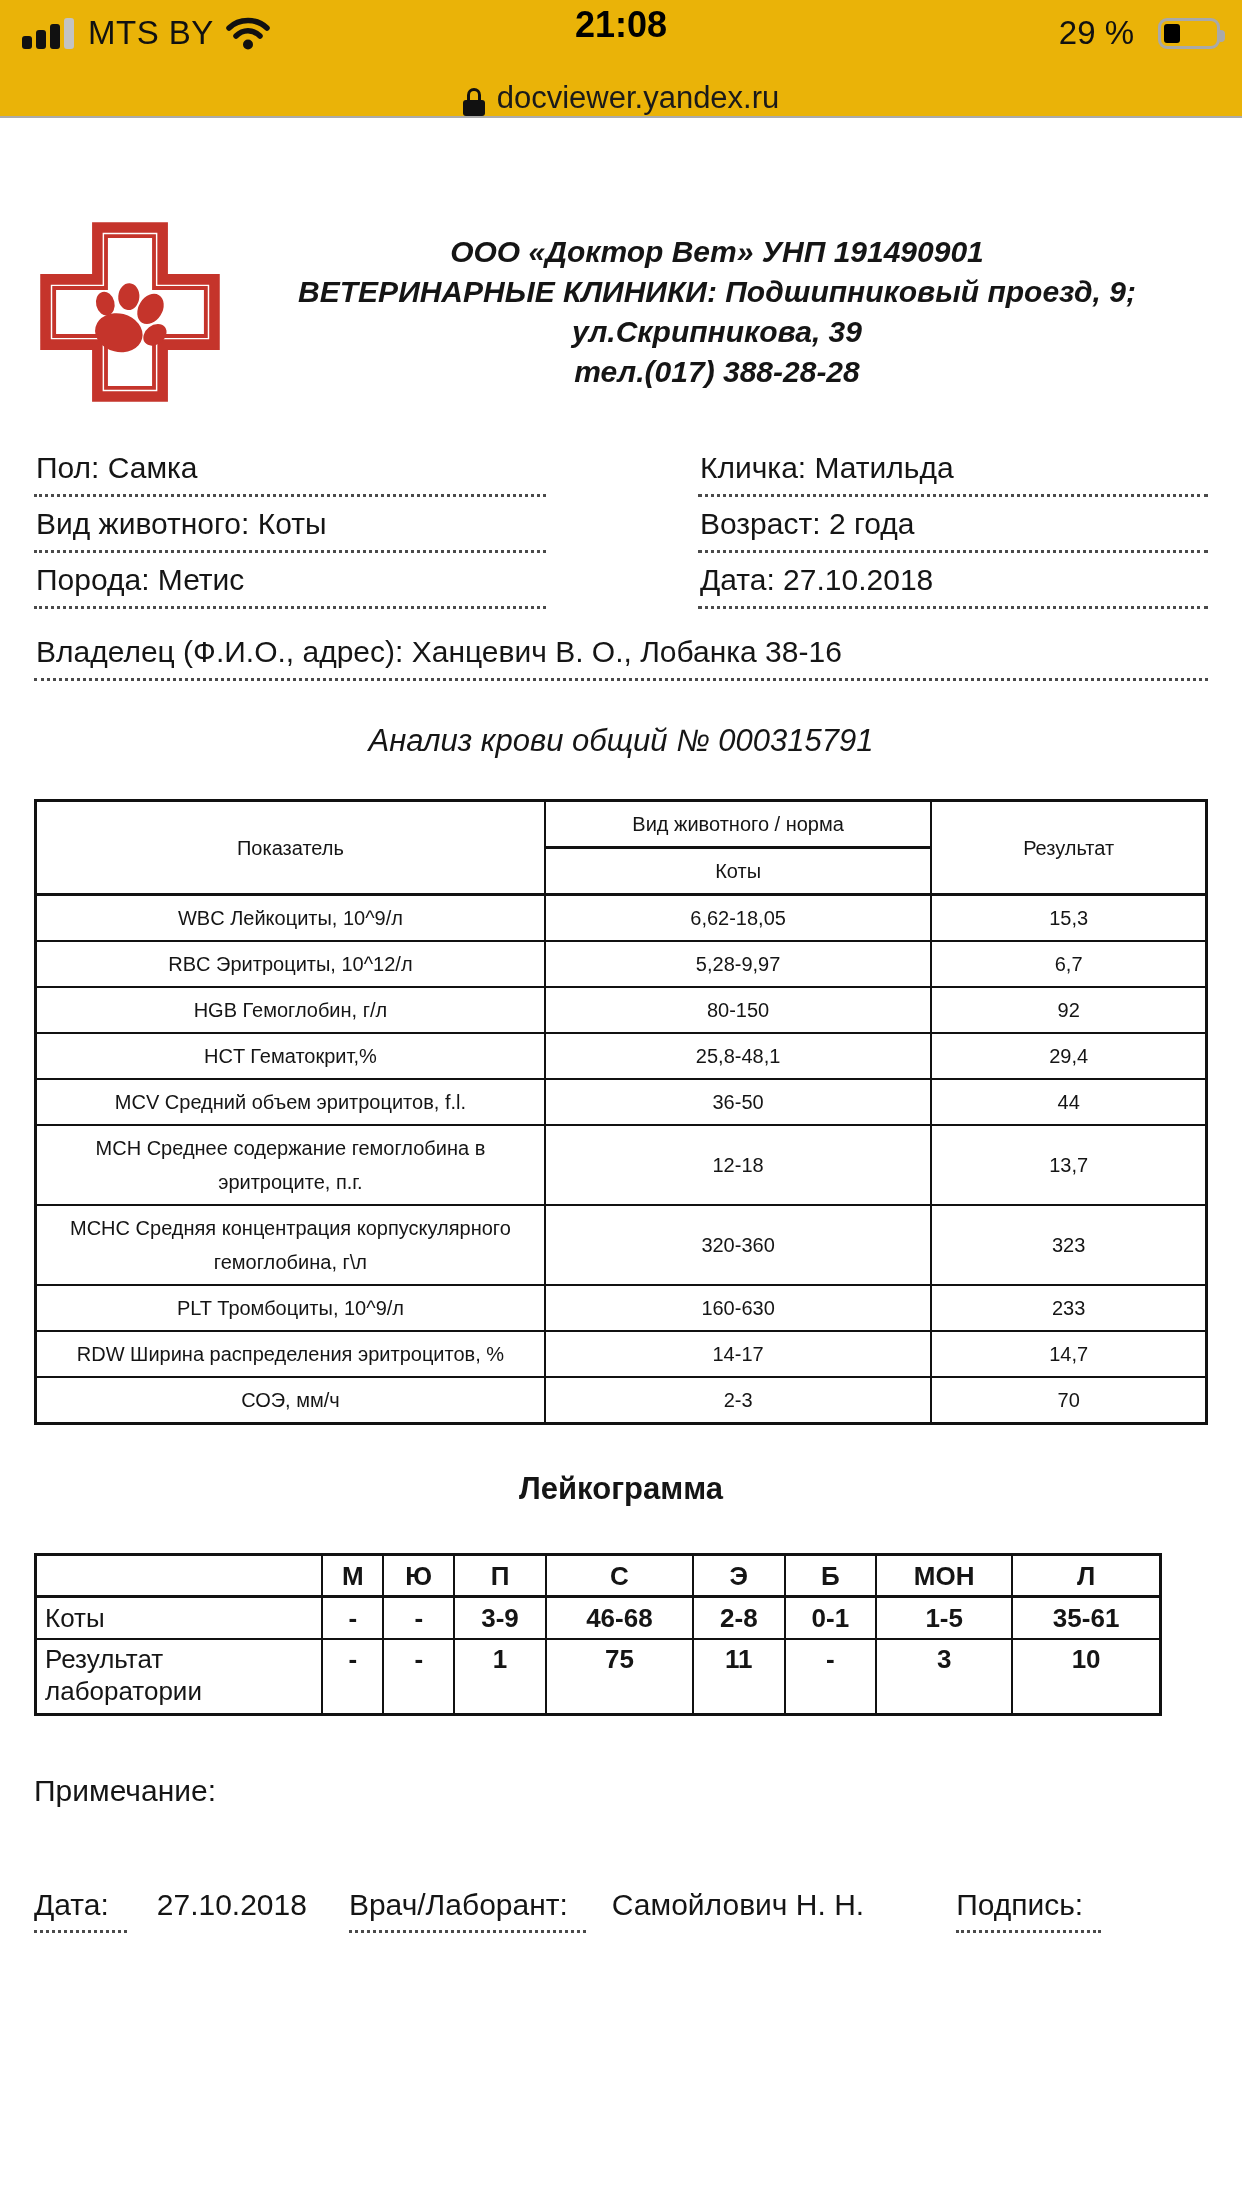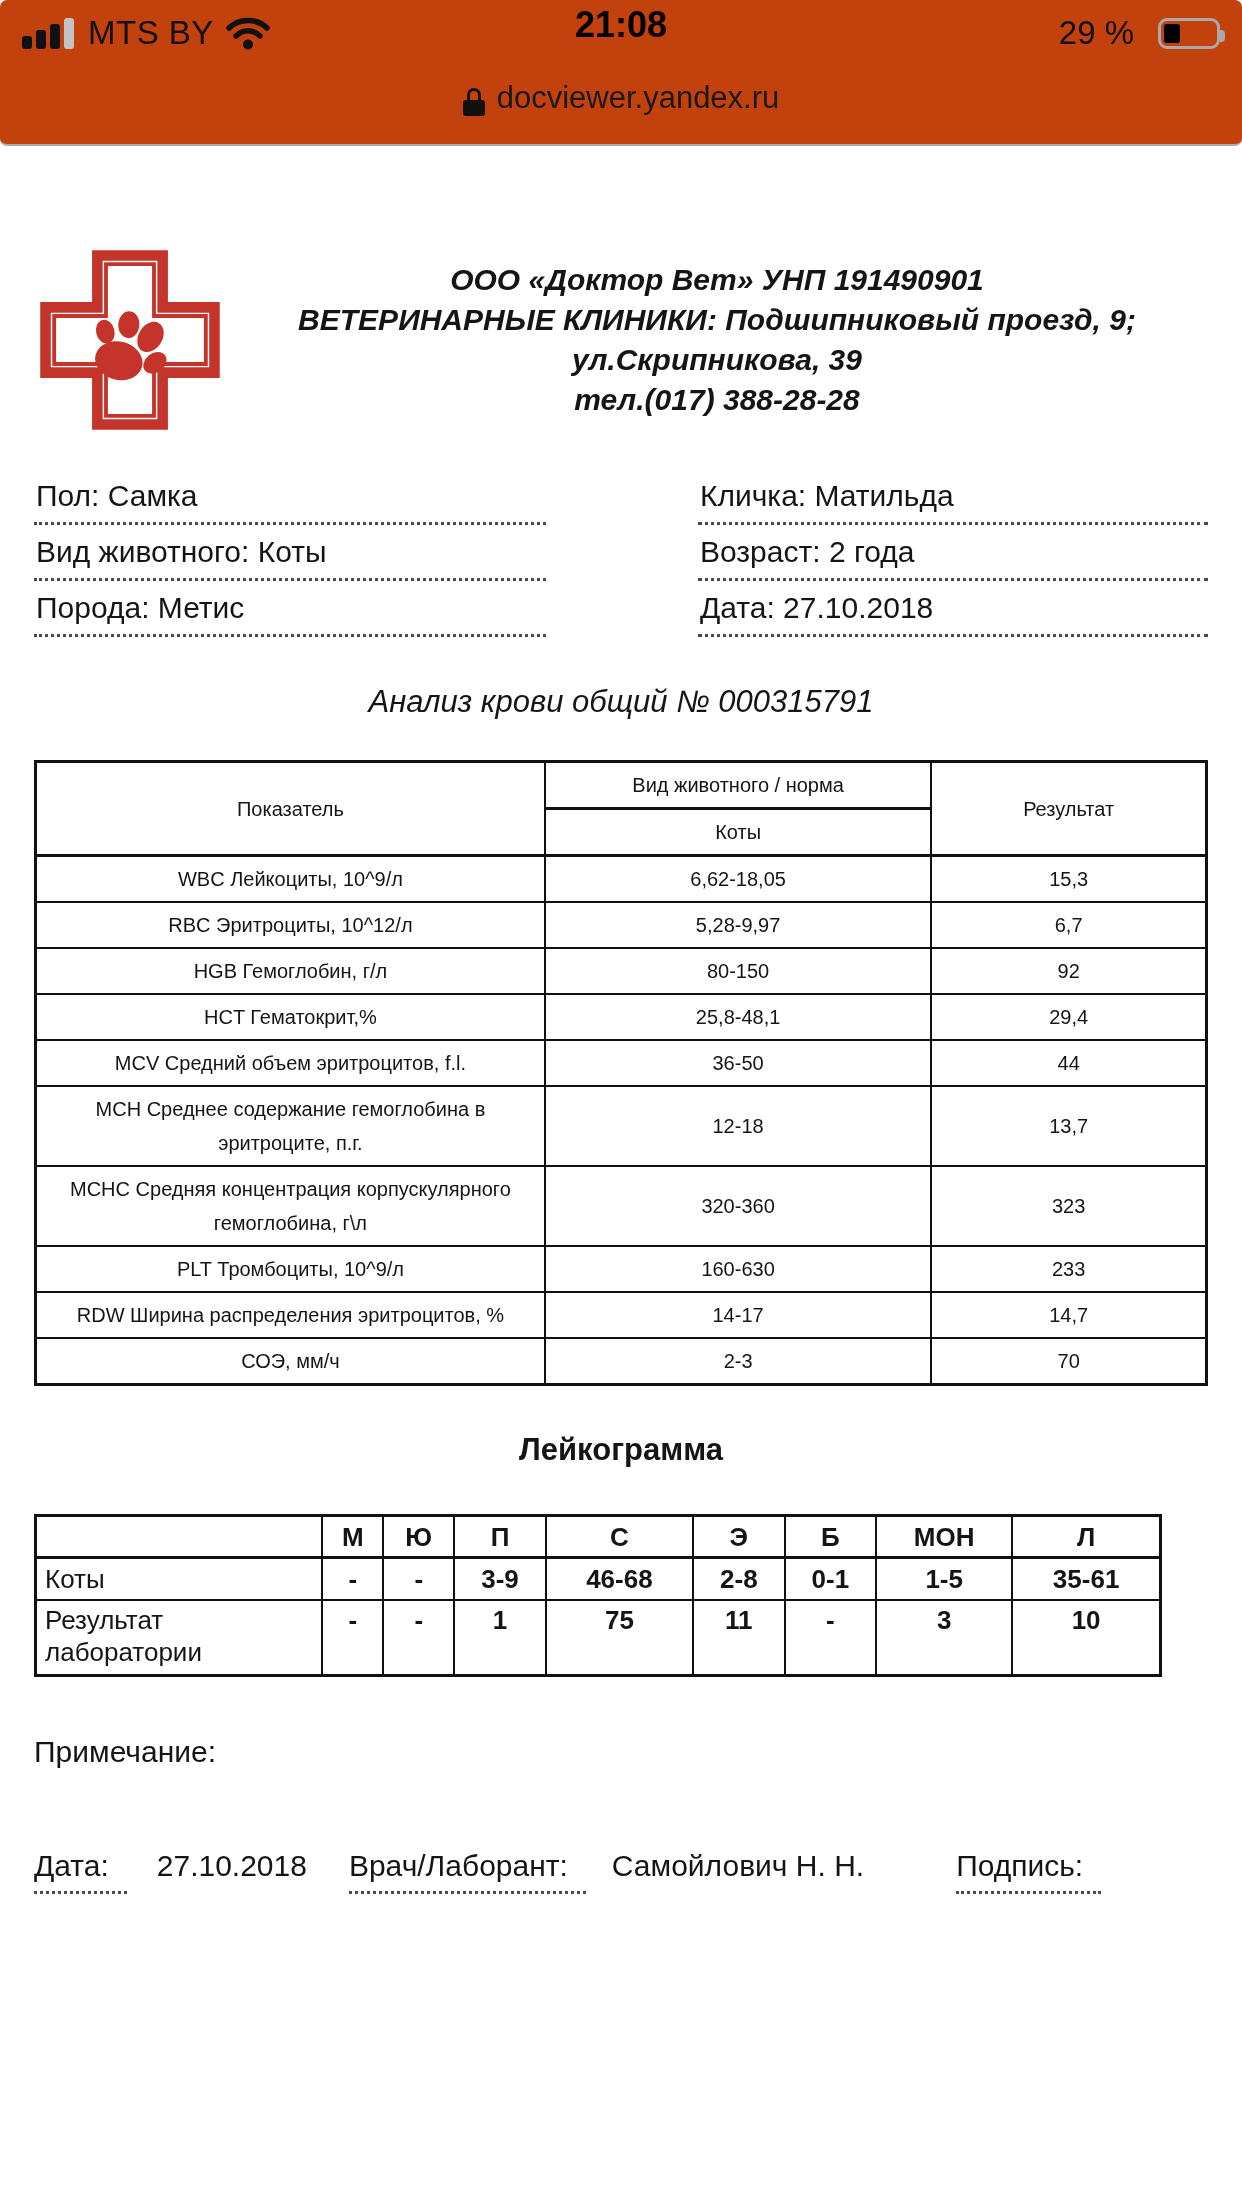--- a/index.html
+++ b/index.html
@@ -8,24 +8,23 @@
     height:2208px;
     background:#ffffff;
     font-family:"Liberation Sans", sans-serif;
     color:#151515;
     position:relative;
     overflow:hidden;
   }
 
   
   .chrome {
-    background:#c2410c;
+    background:#eab308;
     border-bottom:2px solid #ababab;
-    height:146px;
-    border-radius:7px;
+    height:118px;
   }
   .status-row {
     height:56px;
     display:flex;
     align-items:center;
     padding:10px 22px 0 22px;
     position:relative;
   }
   .signal { display:flex; align-items:flex-end; gap:4px; margin-right:14px; }
   .signal .bar { width:10px; border-radius:3px; background:#111; }
@@ -182,20 +181,21 @@
 
   <div class="pet-grid">
     <div class="field">Пол: Самка</div>
     <div class="field">Кличка: Матильда</div>
     <div class="field">Вид животного: Коты</div>
     <div class="field">Возраст: 2 года</div>
     <div class="field">Порода: Метис</div>
     <div class="field">Дата: 27.10.2018</div>
   </div>
 
+  <div class="field owner-field">Владелец (Ф.И.О., адрес): Ханцевич В. О., Лобанка 38-16</div>
 
   <div class="report-title">Анализ крови общий № 000315791</div>
 
   <table class="blood-table">
     <thead>
       <tr>
         <th class="col-param rowspan2" rowspan="2">Показатель</th>
         <th class="col-norm">Вид животного /  норма</th>
         <th class="col-result rowspan2" rowspan="2">Результат</th>
       </tr>

